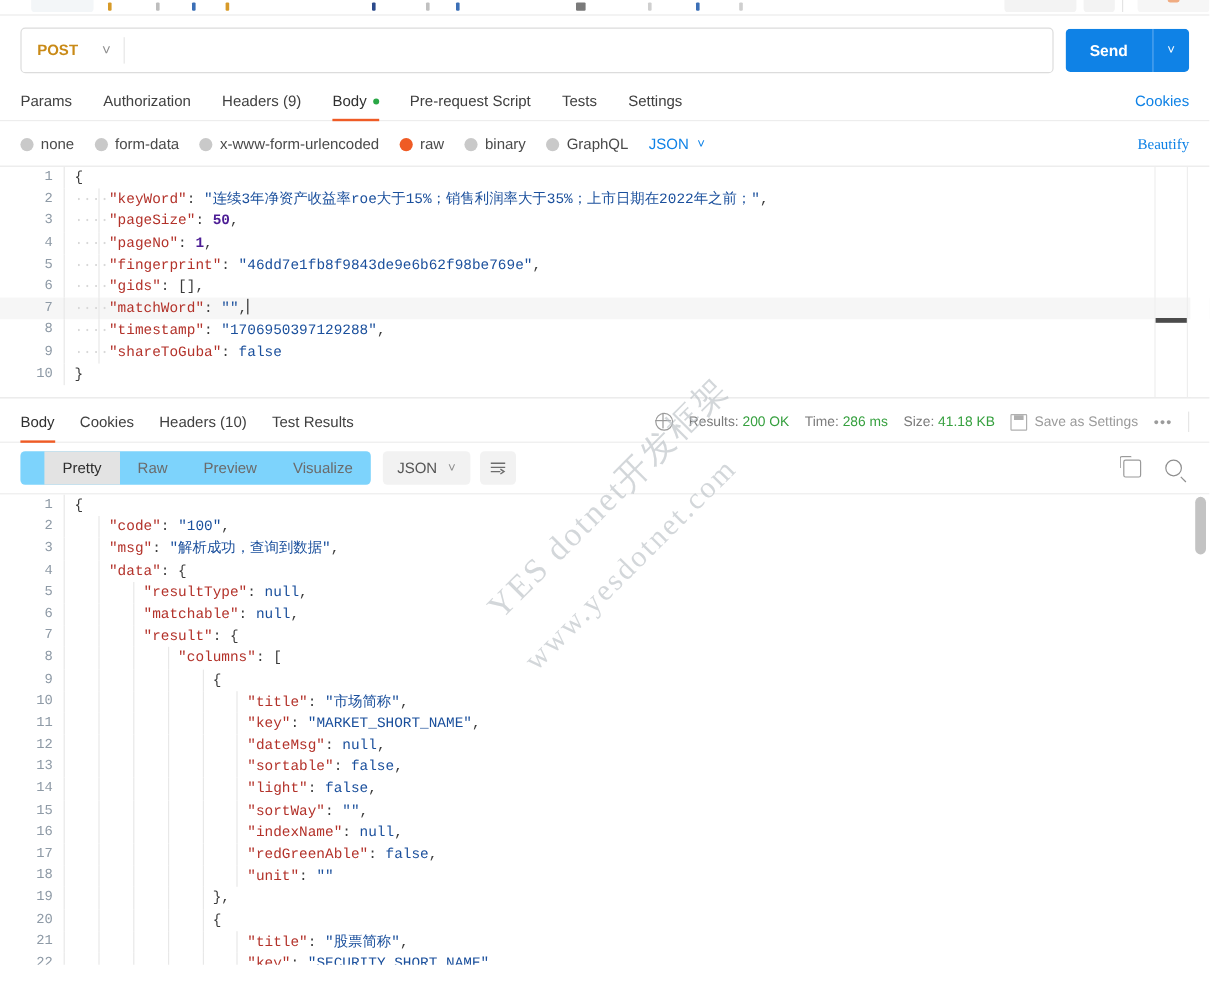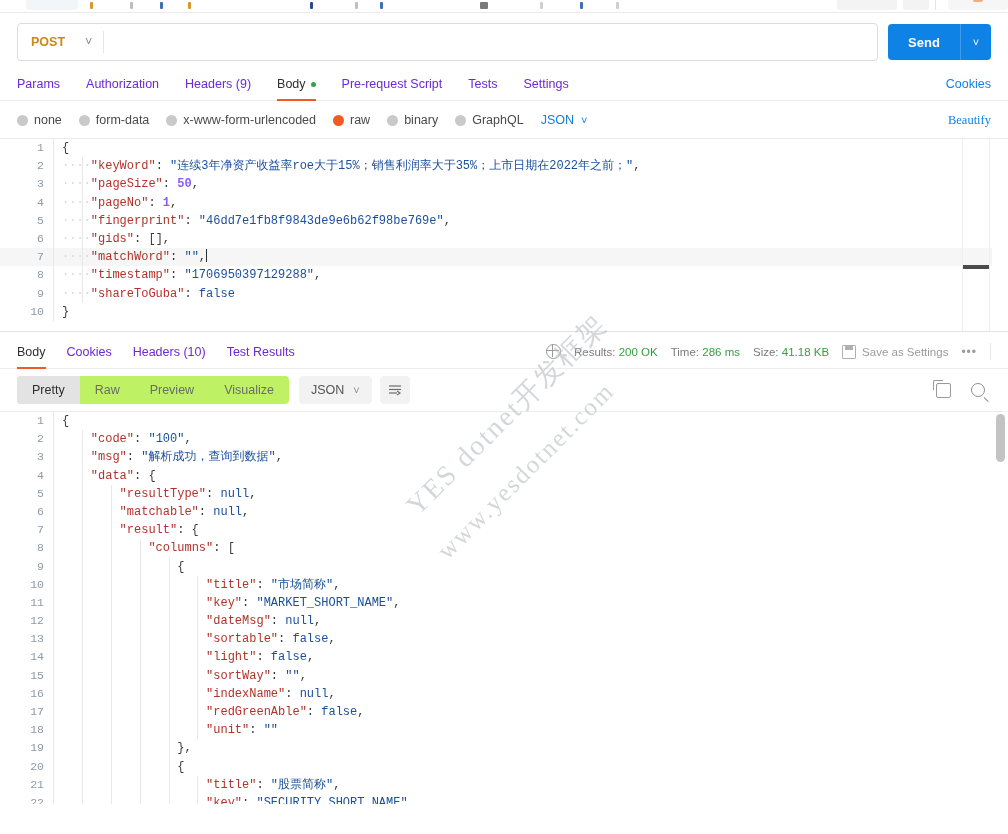--- a/index.html
+++ b/index.html
@@ -38,21 +38,21 @@
   .sendwrap{display:flex;margin-left:10px;height:36px;border-radius:4px;overflow:hidden;}
   .sendbtn{background:#0f82e6;color:#fff;font-weight:bold;font-size:13px;
     display:flex;align-items:center;justify-content:center;width:72px;cursor:pointer;}
   .senddiv{width:1px;background:#3e9aec;}
   .sendcar{background:#0f82e6;color:#fff;width:30px;display:flex;align-items:center;
     justify-content:center;font-size:11px;cursor:pointer;}
 
   
   .reqtabs{display:flex;align-items:flex-end;padding:0 17px;height:31px;
     border-bottom:1px solid #ededed;position:relative;}
-  .rtab{position:relative;padding:0 0 9px 0;margin-right:26px;color:#6d28d9;
+  .rtab{position:relative;padding:0 0 9px 0;margin-right:26px;color:#404040;
     font-size:12.5px;cursor:pointer;display:flex;align-items:center;gap:5px;white-space:nowrap;}
   .rtab.active{color:#2f2f2f;}
   .rtab.active:after{content:"";position:absolute;left:0;right:0;bottom:-1px;height:2px;background:#ef5b25;}
   .greendot{width:5px;height:5px;border-radius:50%;background:#29a745;display:inline-block;}
   .cookies{margin-left:auto;color:#0f82e6;font-size:12.5px;padding-bottom:9px;cursor:pointer;}
 
   
   .radiorow{display:flex;align-items:center;padding:9px 17px 8px 17px;height:20px;}
   .radio{display:flex;align-items:center;gap:6px;margin-right:17px;color:#4a4a4a;
     font-size:12.5px;cursor:pointer;white-space:nowrap;}
@@ -67,21 +67,21 @@
   .req-editor{height:192px;border-top:1px solid #e9e9e9;}
   .codeline{display:flex;height:18.2px;line-height:18.2px;white-space:pre;}
   .codeline.hl{background:#f6f6f6;}
   .gut{width:44px;min-width:44px;text-align:right;padding-right:9px;
     color:#8e9aa6;font-size:11.5px;user-select:none;}
   .code{flex:1;padding-left:9px;position:relative;}
   .guide{position:absolute;top:0;bottom:0;width:1px;background:#e8e8e8;}
   .ind{color:#d8d8d8;}
   .k{color:#b3322a;}
   .s{color:#1a4f9c;}
-  .n{color:#8b5cf6;font-weight:bold;}
+  .n{color:#4c1d95;font-weight:bold;}
   .b{color:#1a4f9c;font-weight:normal;}
   .p{color:#3b3b3b;}
   .caret{display:inline-block;width:1px;height:13px;background:#2b2b2b;
     vertical-align:-2px;margin-left:0px;}
 
   
   .minimap{position:absolute;top:0;right:18px;width:26px;bottom:0;
     border-left:1px solid #eeeeee;border-right:1px solid #eeeeee;}
   .mm-mark{position:absolute;right:0;left:0;height:4px;background:#4b4b4b;}
   .vscroll{position:absolute;top:0;right:0;width:16px;bottom:0;background:#fff;}
@@ -99,21 +99,21 @@
   .globe:before{content:"";position:absolute;left:5px;top:-1px;width:1px;height:13px;background:#9a9a9a;}
   .globe:after{content:"";position:absolute;top:5px;left:-1px;height:1px;width:13px;background:#9a9a9a;}
   .saveex{display:flex;align-items:center;gap:6px;color:#9b9b9b;cursor:pointer;}
   .diskicon{width:12px;height:12px;border:1px solid #b0b0b0;border-radius:1px;position:relative;}
   .diskicon:before{content:"";position:absolute;left:2px;top:0px;right:2px;height:4px;background:#b0b0b0;}
   .dots3{letter-spacing:1px;color:#9b9b9b;font-size:12px;cursor:pointer;}
   .vline{width:1px;height:17px;background:#e6e6e6;}
 
   
   .fmtrow{display:flex;align-items:center;padding:6px 17px;height:30px;}
-  .seg{display:flex;background:#bef264;border-radius:4px;overflow:hidden;height:28px;align-items:center;}
+  .seg{display:flex;background:#7dd3fc;border-radius:4px;overflow:hidden;height:28px;align-items:center;padding-left:20px;}
   .segbtn{padding:0 15px;height:28px;display:flex;align-items:center;color:#6b6b6b;
     font-size:12.5px;cursor:pointer;}
   .segbtn.on{background:#e3e3e3;color:#2e2e2e;}
   .pill{display:flex;align-items:center;gap:9px;background:#f2f2f2;border-radius:4px;
     height:28px;padding:0 12px;margin-left:10px;color:#555;font-size:12.5px;cursor:pointer;}
   .iconbtn{width:30px;height:28px;background:#f2f2f2;border-radius:4px;margin-left:8px;
     display:flex;align-items:center;justify-content:center;cursor:pointer;}
   .fmt-right{margin-left:auto;display:flex;align-items:center;gap:20px;padding-right:6px;}
   .copyicon{width:13px;height:13px;border:1px solid #9a9a9a;border-radius:2px;position:relative;}
   .copyicon:before{content:"";position:absolute;left:-4px;top:-4px;width:9px;height:9px;

